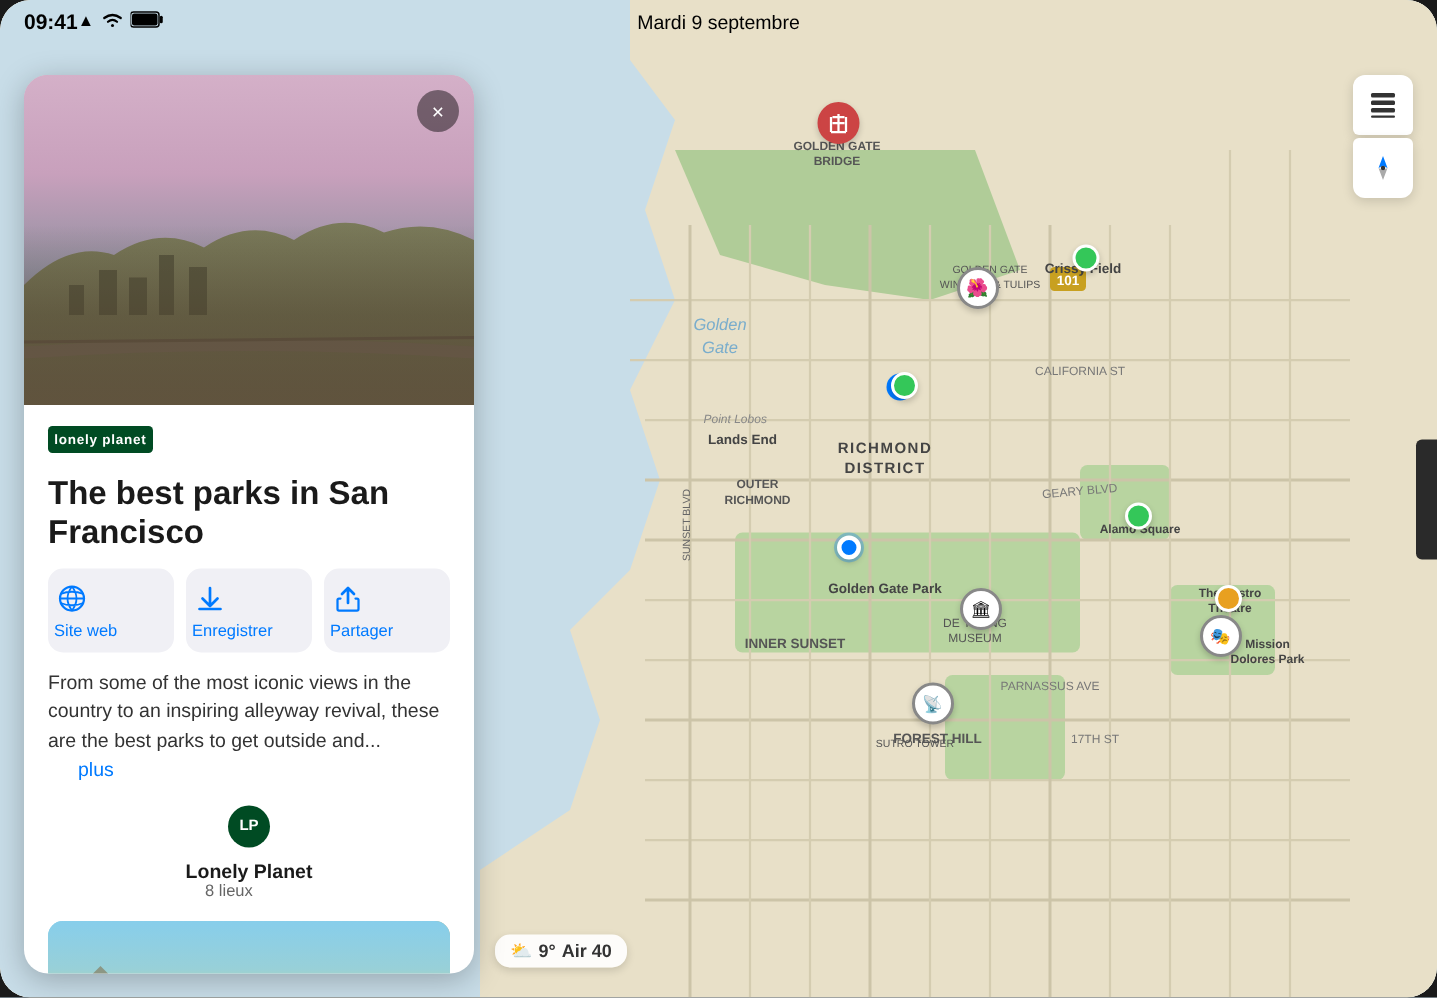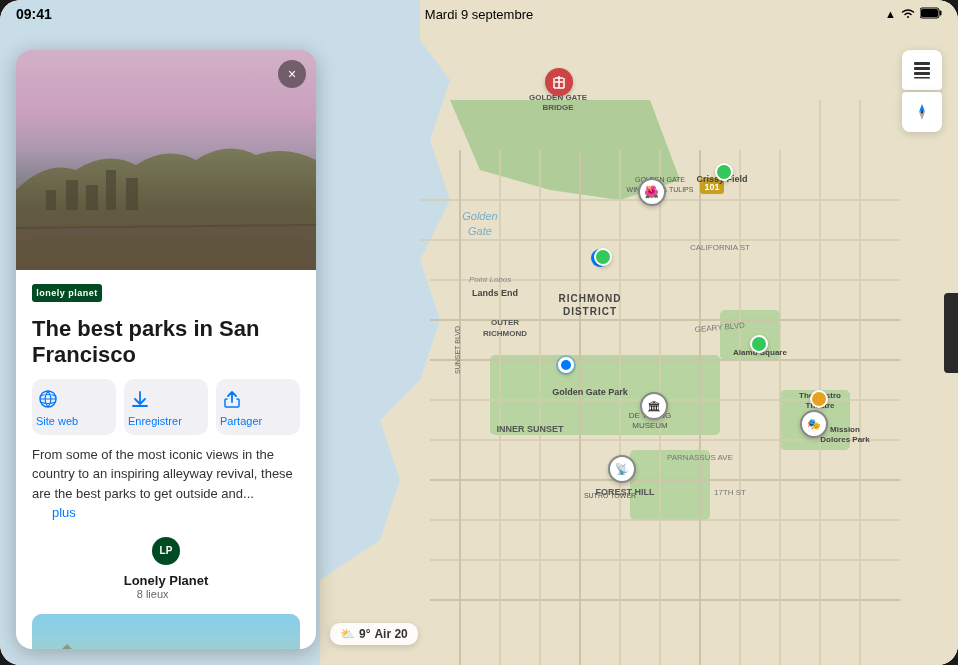--- a/index.html
+++ b/index.html
@@ -25,21 +25,20 @@
     
     .status-bar {
       position: absolute;
       top: 0;
       left: 0;
       right: 0;
       height: 28px;
       background: transparent;
       display: flex;
       align-items: center;
-      justify-content: space-between;
       padding: 0 16px;
       z-index: 100;
       font-size: 13px;
       font-weight: 600;
       color: #000;
     }
     .status-left { display: flex; gap: 6px; align-items: center; }
     .status-center { position: absolute; left: 50%; transform: translateX(-50%); font-size: 13px; font-weight: 500; }
     .status-right { display: flex; gap: 4px; align-items: center; font-size: 12px; }
 
@@ -488,21 +487,21 @@
 
     
     <div style="position:absolute; top:357px; left:558px;">
       <div class="user-dot"></div>
     </div>
 
     
     <div class="weather-badge">
       <span>⛅</span>
       <span>9°</span>
-      <span>Air 20</span>
+      <span>Air 40</span>
     </div>
   </div>
 
   <div class="status-bar">
     <div class="status-left">
       <span style="font-weight:700; font-size:14px;">09:41</span>
     </div>
     <div class="status-center">Mardi 9 septembre</div>
     <div class="status-right">
       <span style="font-size:11px;">▲</span>

